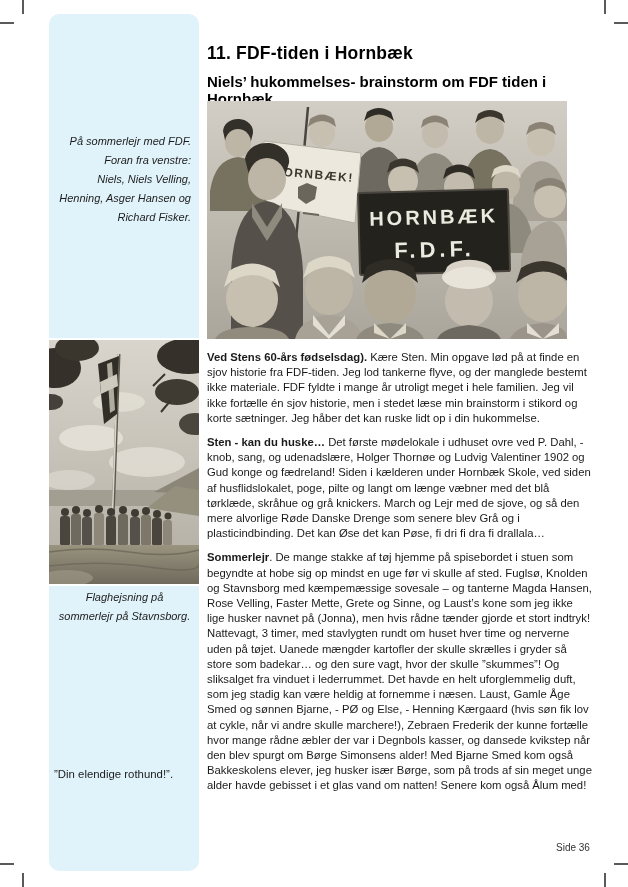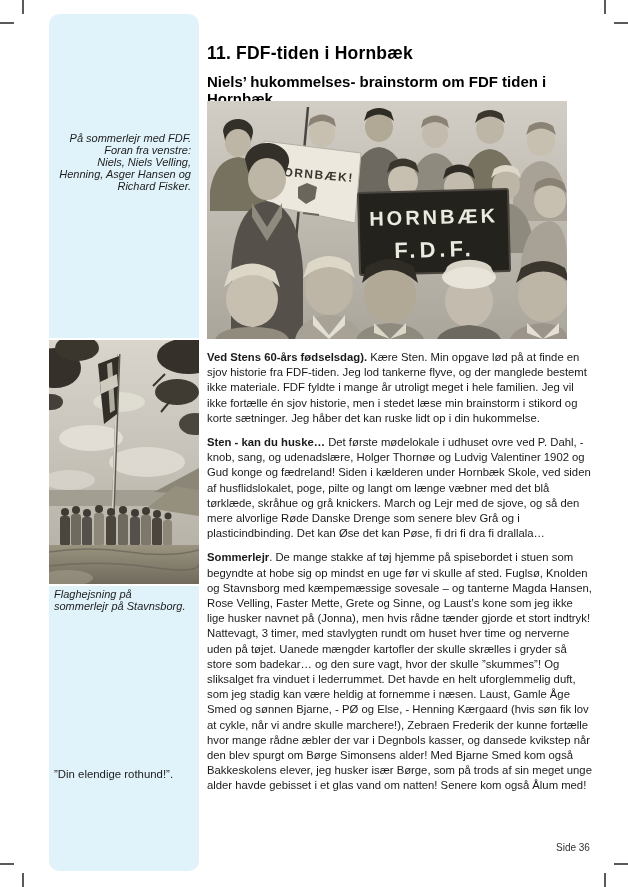--- a/index.html
+++ b/index.html
@@ -16,25 +16,25 @@
   .left-col{
     position:absolute;left:49px;top:14px;width:150px;height:857px;
     border-radius:10px;overflow:hidden;display:flex;flex-direction:column;
   }
   .blue-block{background:#e1f3fa;}
   .blue-top{height:324px;position:relative;}
   .gap{height:2px;background:#ffffff;}
   .photo2-wrap{height:244px;line-height:0;}
   .blue-bottom{flex:1;position:relative;}
   .caption{
-    font-style:italic;font-size:11px;line-height:12px;color:#1c1c1c;
+    font-style:italic;font-size:11px;line-height:19px;color:#1c1c1c;
     white-space:pre-line;
   }
   .caption-top{position:absolute;top:118px;left:6px;right:8px;text-align:right;}
-  .caption-flag{position:absolute;top:2px;left:5px;right:4px;text-align:left;}
+  .caption-flag{position:absolute;top:2px;left:5px;right:4px;text-align:center;}
   .skaeldsord{position:absolute;top:180px;left:5px;right:4px;font-size:11.4px;line-height:16px;}
   .skaeldsord .head{font-weight:700;}
 
   
   .main-col{position:absolute;left:207px;top:0;width:386px;}
   .title{position:absolute;top:31px;left:0;font-size:17.5px;font-weight:700;letter-spacing:.2px;color:#000;}
   .subtitle{position:absolute;top:73px;left:0;font-size:15px;font-weight:700;color:#000;}
   .photo1-wrap{position:absolute;top:101px;left:0;width:360px;height:238px;line-height:0;}
   .body-text{position:absolute;top:348px;left:0;width:386px;font-size:11.3px;line-height:15.2px;color:#1a1a1a;}
   .body-text p{margin:2px 0 9px 0;}

